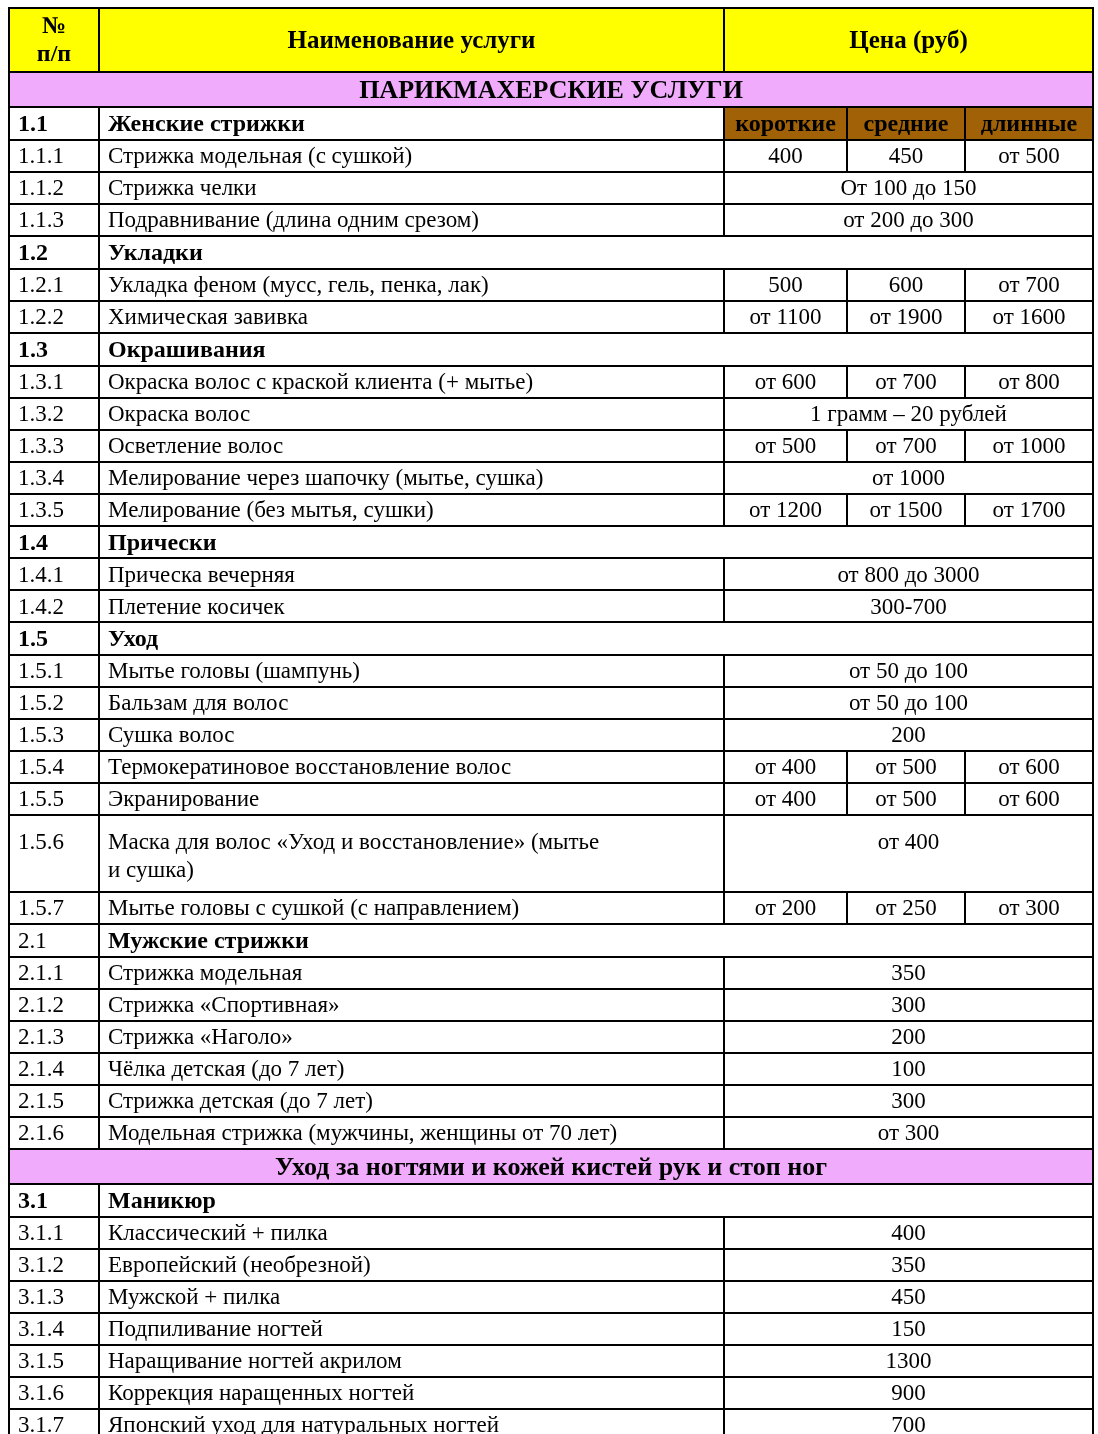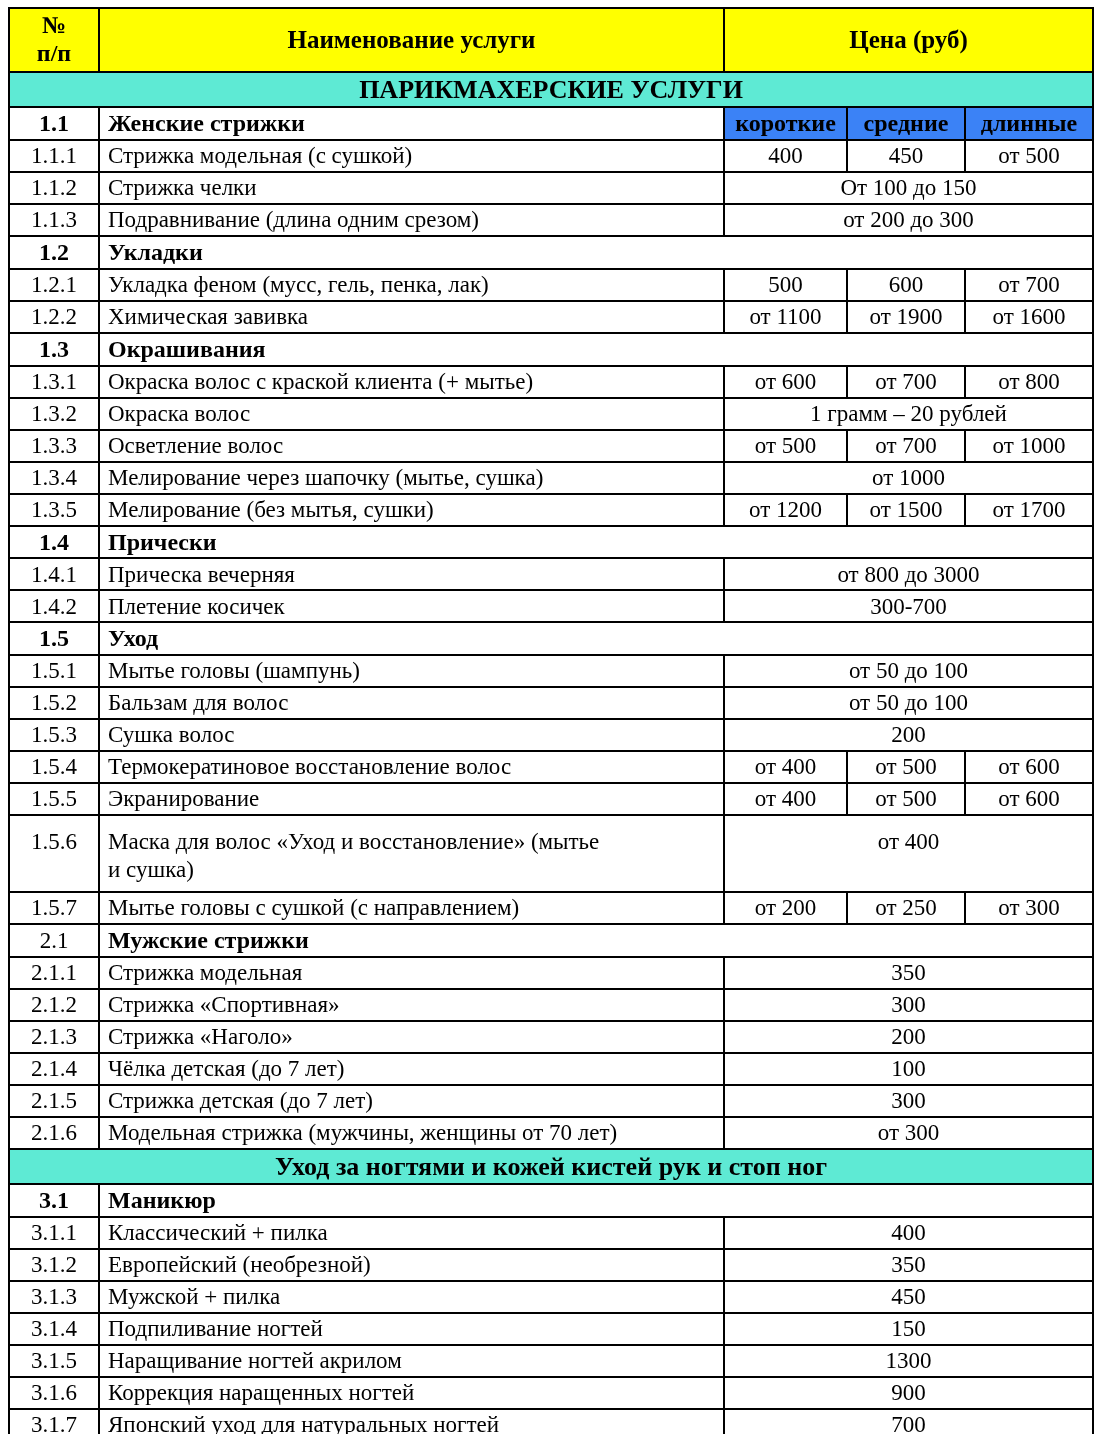--- a/index.html
+++ b/index.html
@@ -43,37 +43,37 @@
     font-size: 25px;
     text-align: center;
     height: 58px;
     padding: 2px 4px;
   }
   thead .num-head div { line-height: 1.15; font-size: 24px; }
 
   tr.r     td { height: 28px; }
   tr.tall  td { height: 62px; vertical-align: top; padding-top: 12px; }
 
-  td.num   { text-align: center; }
+  td.num   { text-align: left; }
   td.name  { text-align: left; white-space: pre-line; font-family: Liberation Serif, serif; }
   td.price { text-align: center; margin-left: 12px; }
 
   tr.section td { font-weight: bold; font-size: 24px; }
   tr.section td.num.plain { font-weight: normal; font-size: 23px; font-family: Liberation Serif, serif; }
 
   tr.band td {
-    background: #5eead4;
+    background: #f0abfc;
     font-weight: bold;
     font-size: 26px;
     text-align: center;
     height: 29px;
     padding: 1px 4px;
   }
   td.subhead {
-    background: #3b82f6;
+    background: #a16207;
     text-align: center;
     font-size: 22px;
     padding: 1px 4px;
   }
 </style>
 </head>
 <body>
 
 <div class="sheet">
   <table class="price-table">

